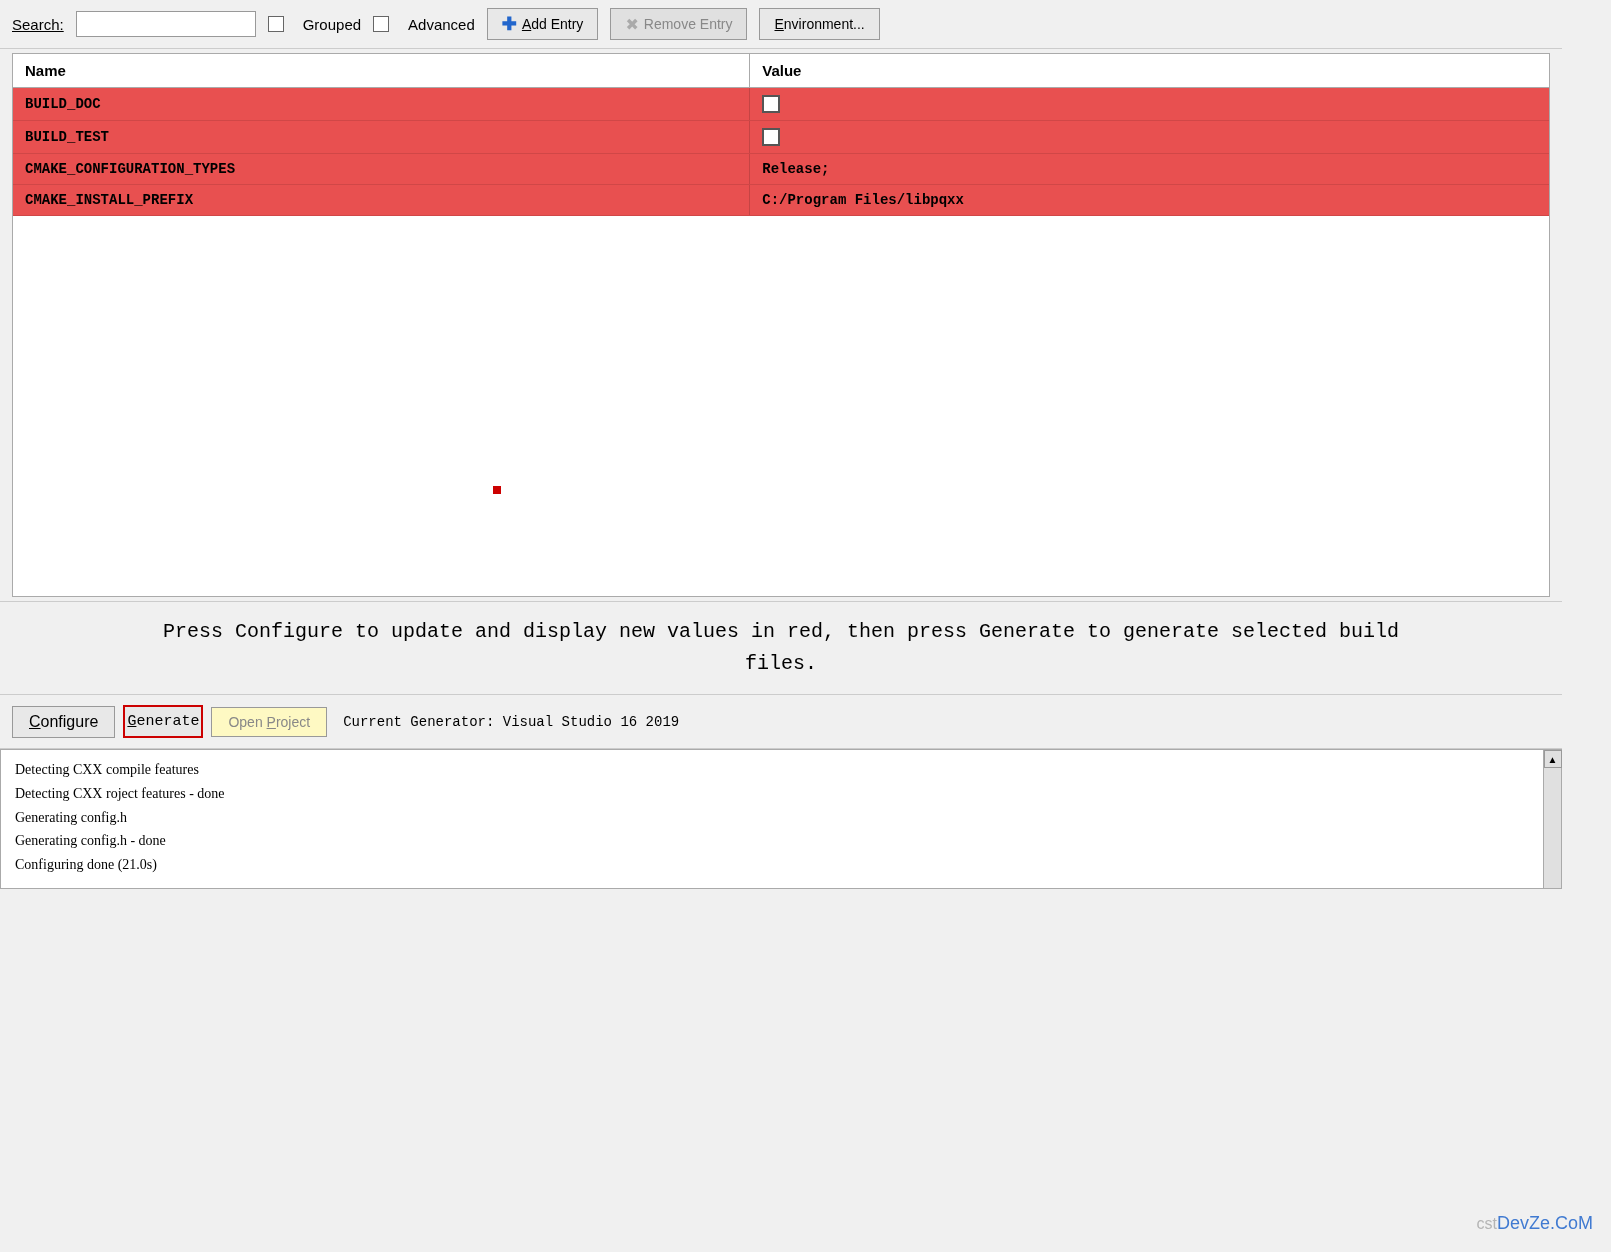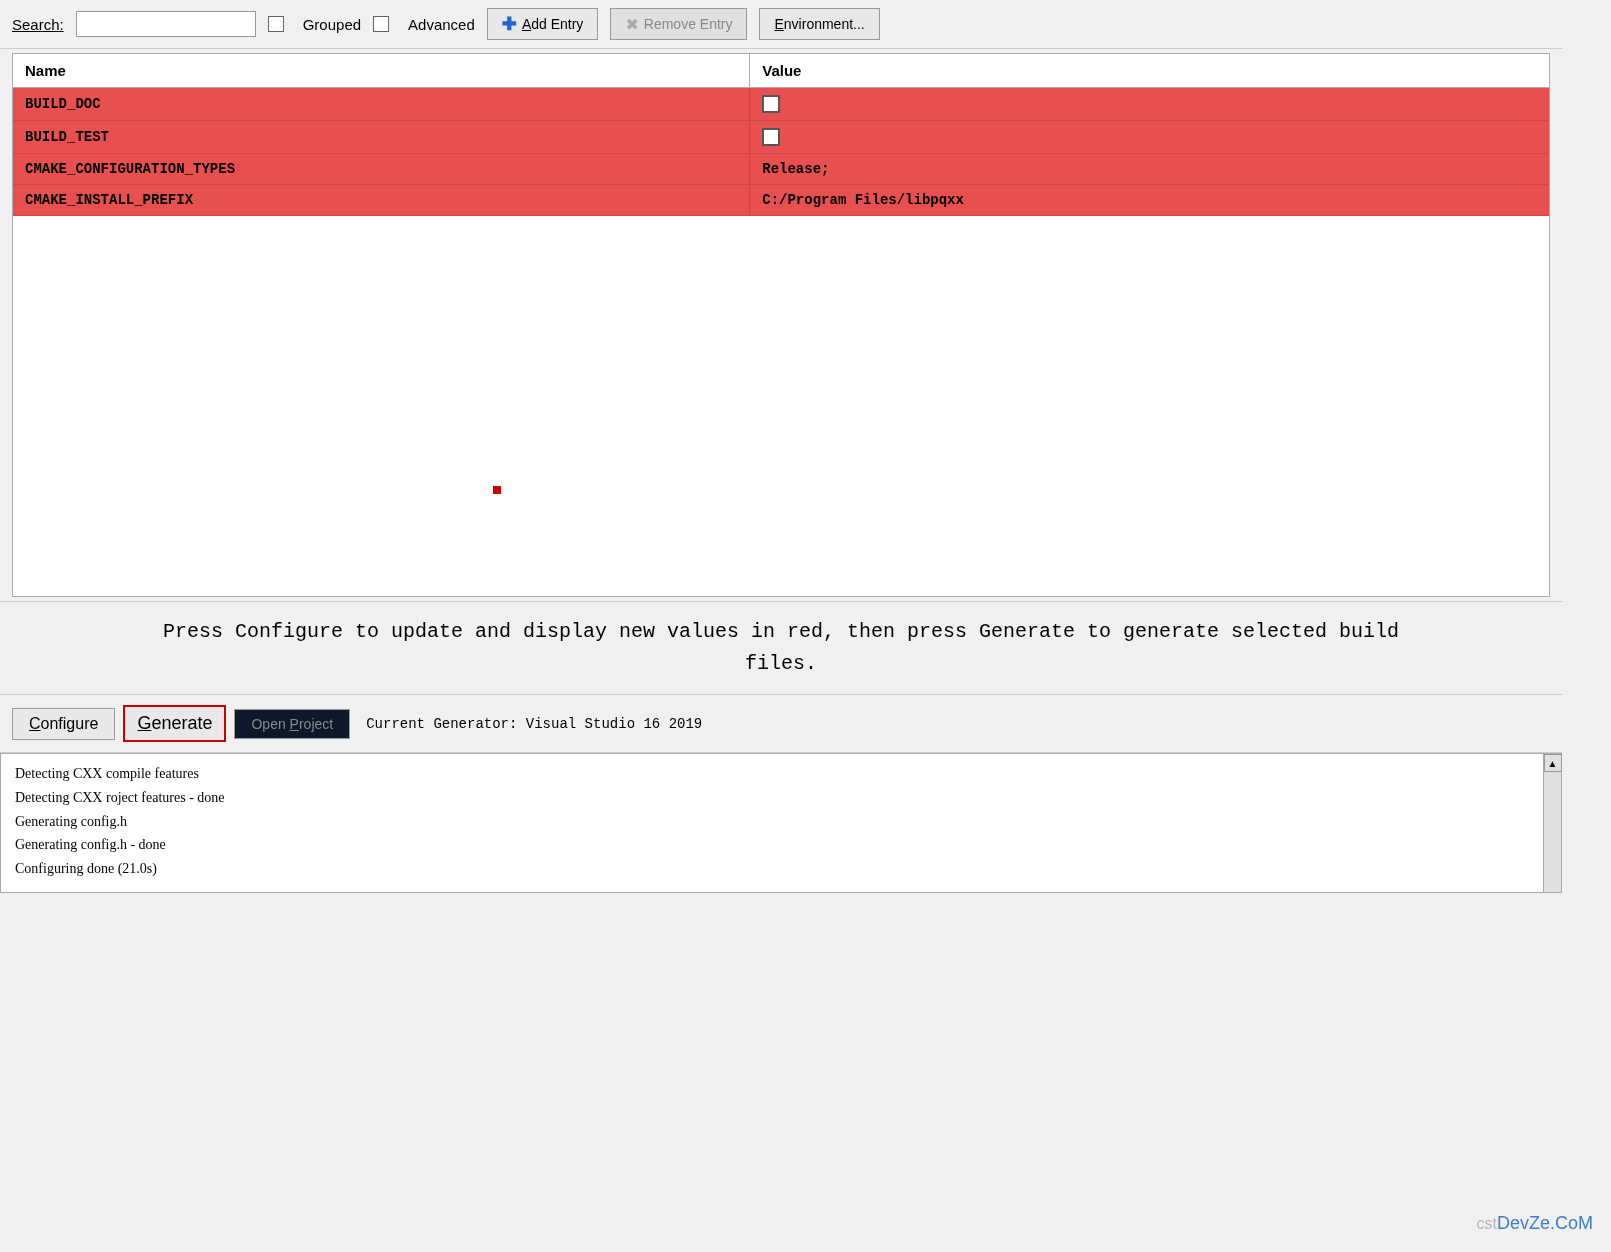--- a/index.html
+++ b/index.html
@@ -197,28 +197,28 @@
       border: 1px solid #999;
       padding: 6px 16px;
       font-family: Arial, sans-serif;
       font-size: 16px;
       cursor: pointer;
     }
 
     .btn-generate {
       background: #e8e8e8;
       border: 2px solid #cc0000;
-      padding: 6px 12px;
-      font-family: Liberation Sans, sans-serif;
-      font-size: 18px;
+      padding: 6px 2px;
+      font-family: Liberation Mono, monospace;
+      font-size: 15px;
       cursor: pointer;
     }
 
     .btn-open-project {
-      background: #0f172a;
+      background: #fef9c3;
       border: 1px solid #999;
       padding: 6px 16px;
       font-family: Arial, sans-serif;
       font-size: 14px;
       color: #888;
       cursor: pointer;
     }
 
     .generator-label {
       font-family: 'Courier New', Courier, monospace;

